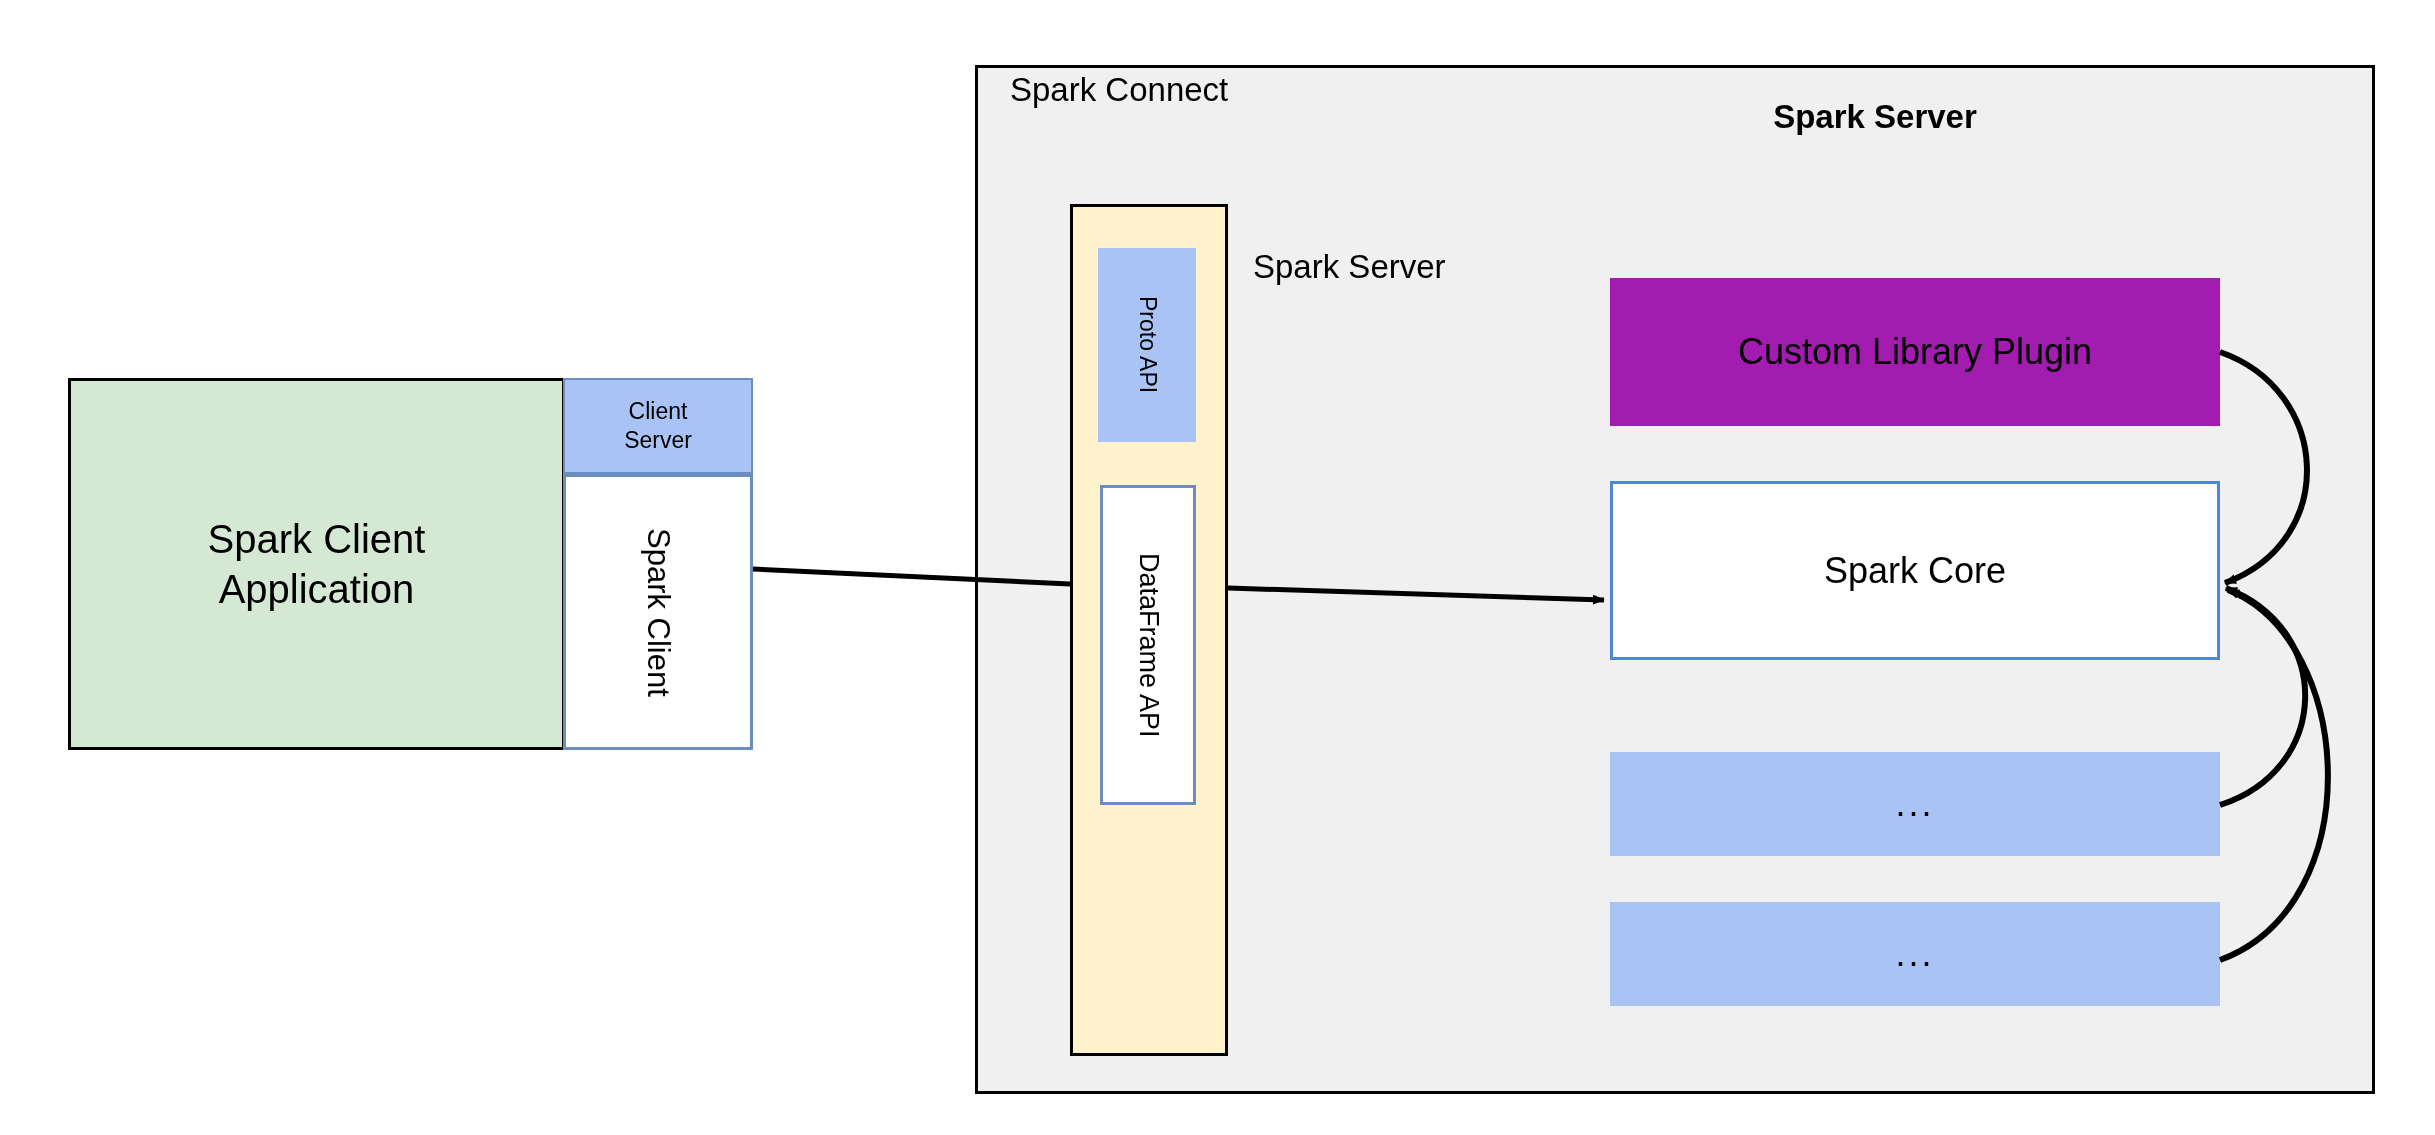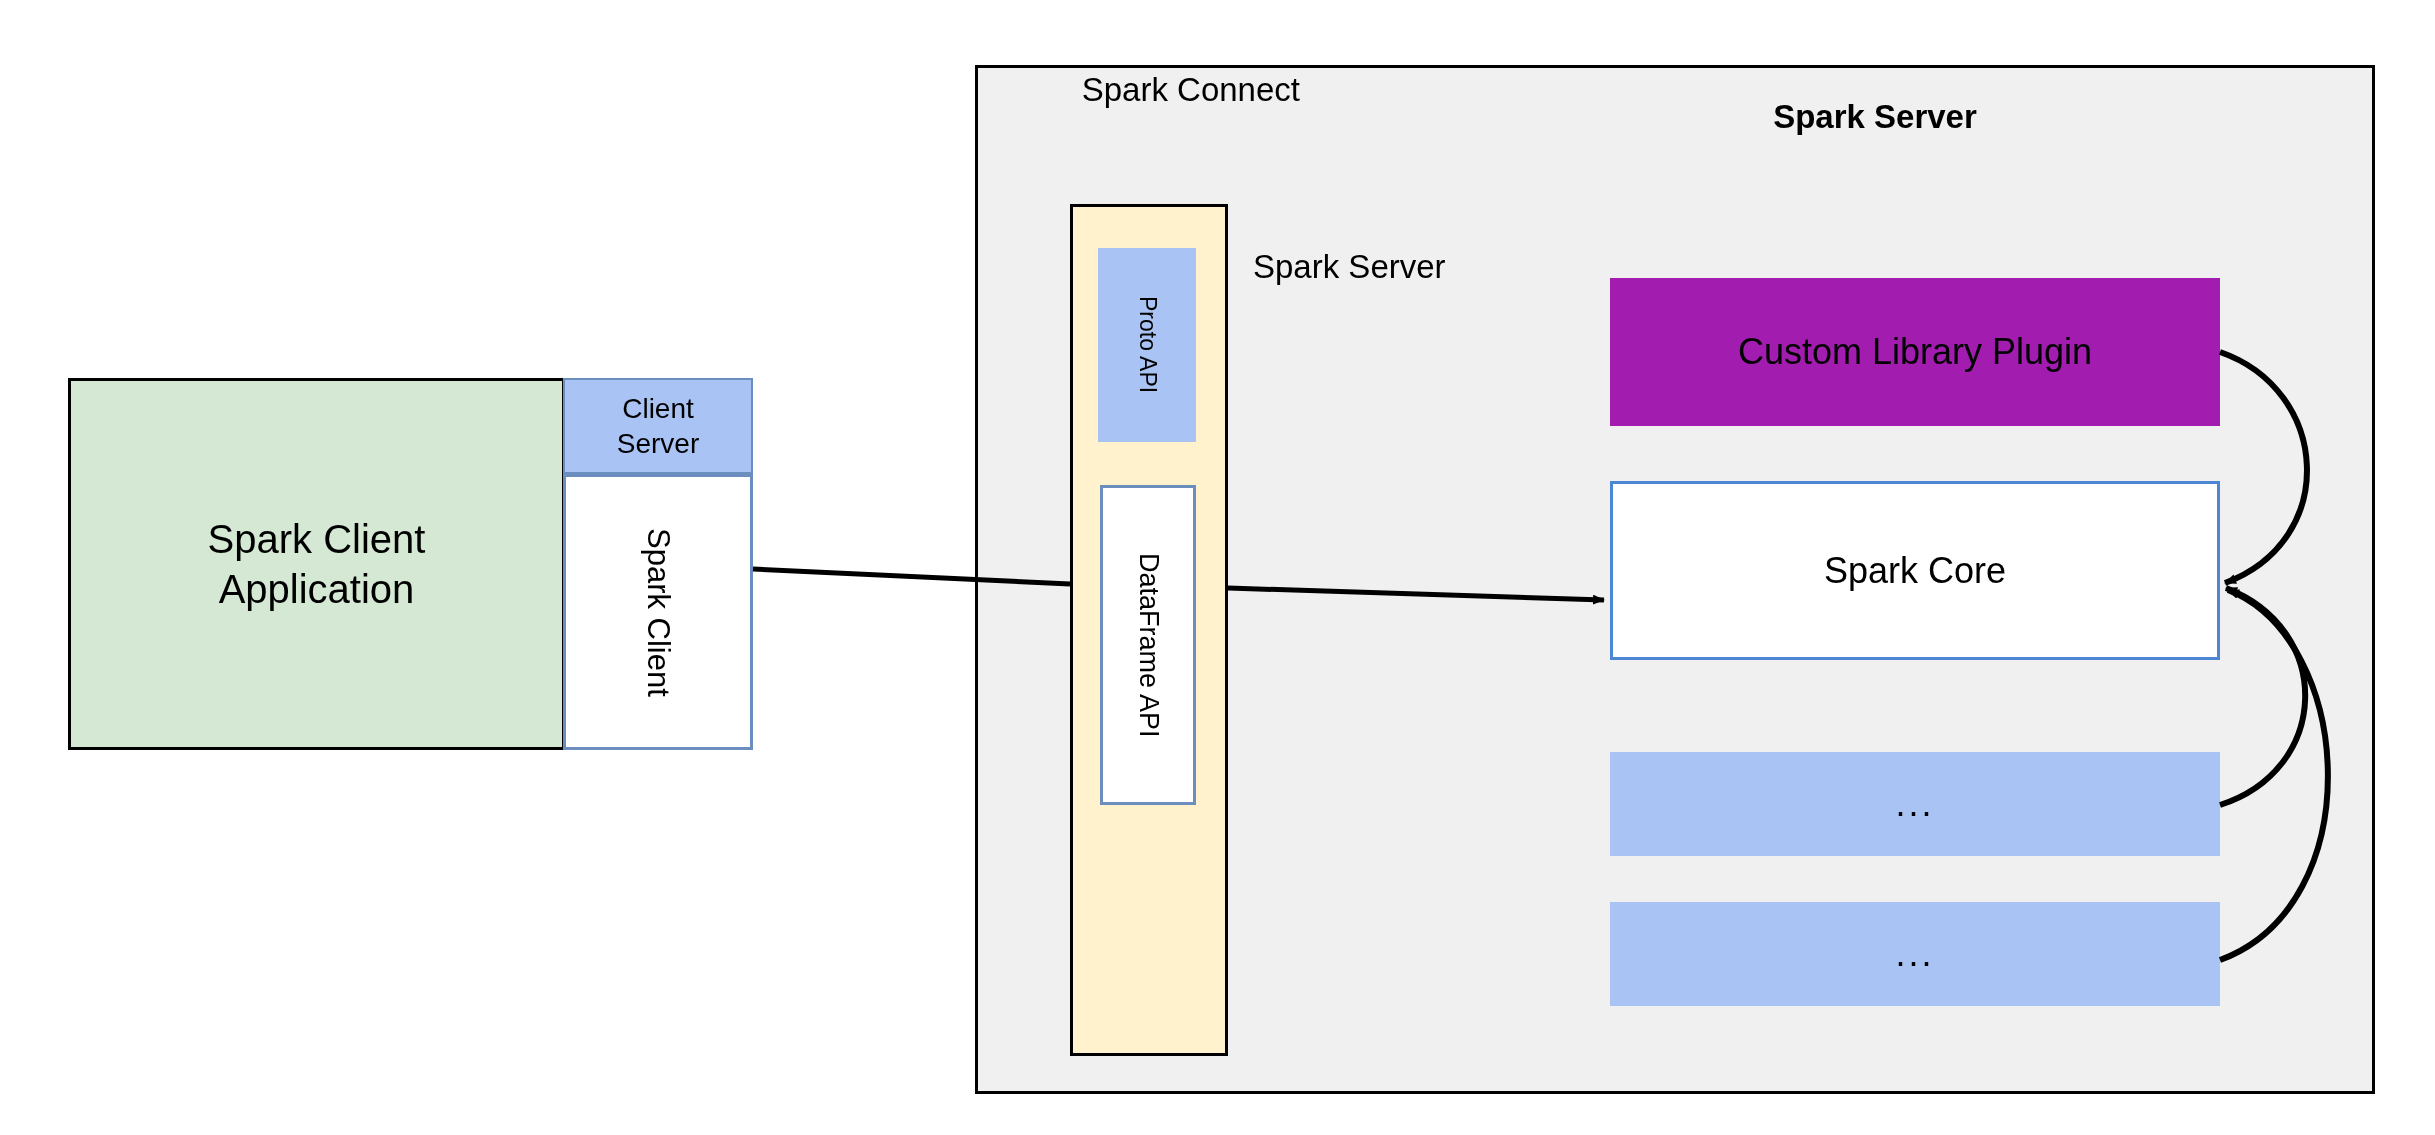--- a/index.html
+++ b/index.html
@@ -30,21 +30,21 @@
     font-size: 40px;
     line-height: 1.25;
     z-index: 3;
   }
   .client-package {
     left: 563px; top: 378px; width: 190px; height: 96px;
     background: #a9c4f4;
     border: 2px solid #6c8ebf;
     display: flex; align-items: center; justify-content: center;
     text-align: center;
-    font-size: 28px;
+    font-size: 23px;
     line-height: 1.25;
     z-index: 4;
   }
   .spark-client {
     left: 563px; top: 474px; width: 190px; height: 276px;
     background: #ffffff;
     border: 3px solid #6c8ebf;
     display: flex; align-items: center; justify-content: center;
     z-index: 4;
   }
@@ -57,21 +57,21 @@
 
   
   .server-box {
     left: 975px; top: 65px; width: 1400px; height: 1029px;
     background: #f0f0f0;
     border: 3px solid #000000;
     z-index: 1;
   }
   .connect-api-label {
     left: 1010px; top: 68px; width: 290px;
-    text-align: right;
+    text-align: left;
     font-size: 33px;
     line-height: 1.32;
     z-index: 5;
   }
   .server-title {
     left: 1640px; top: 98px; width: 470px;
     text-align: center;
     font-size: 33px;
     font-weight: bold;
     z-index: 5;

